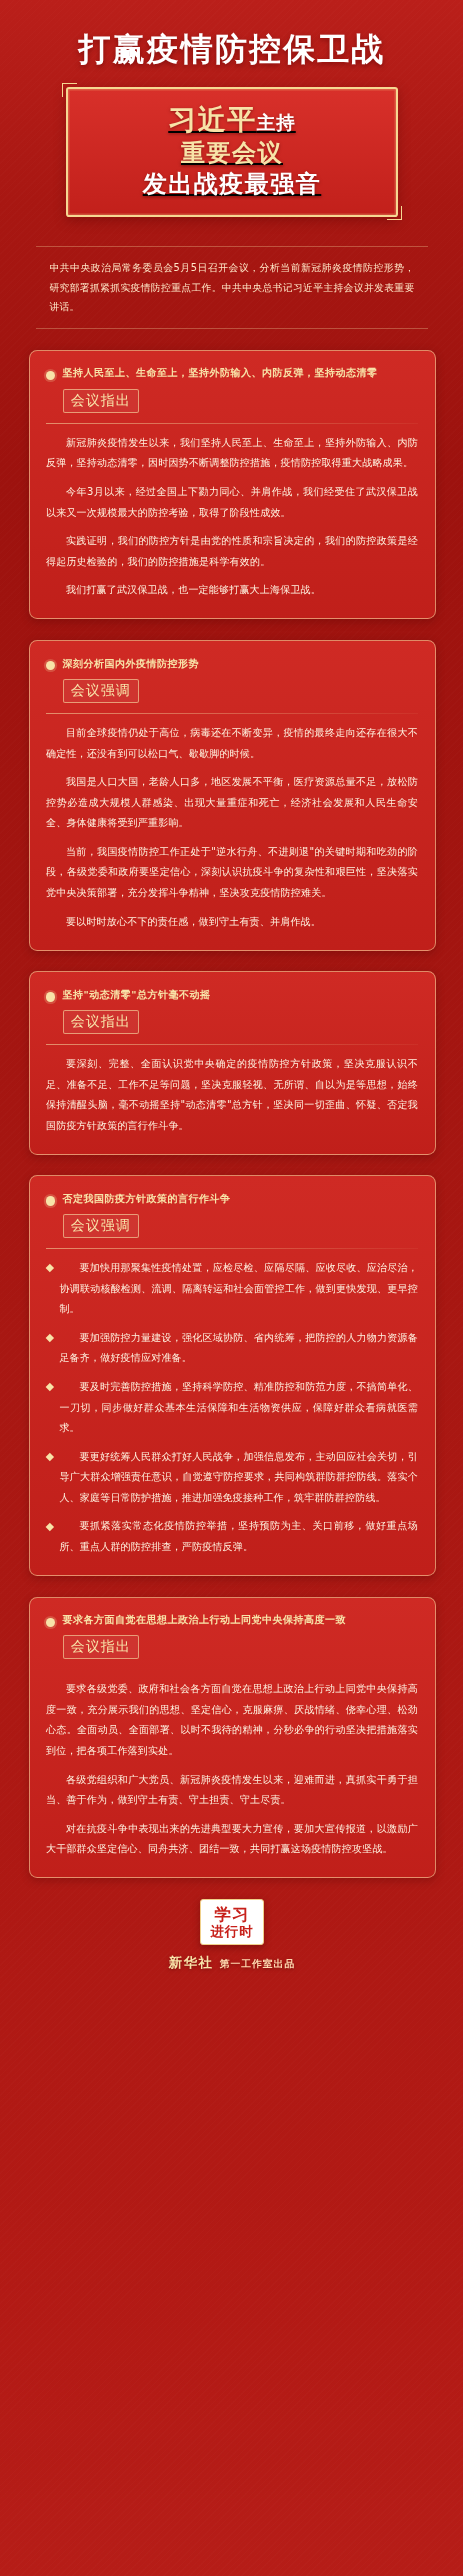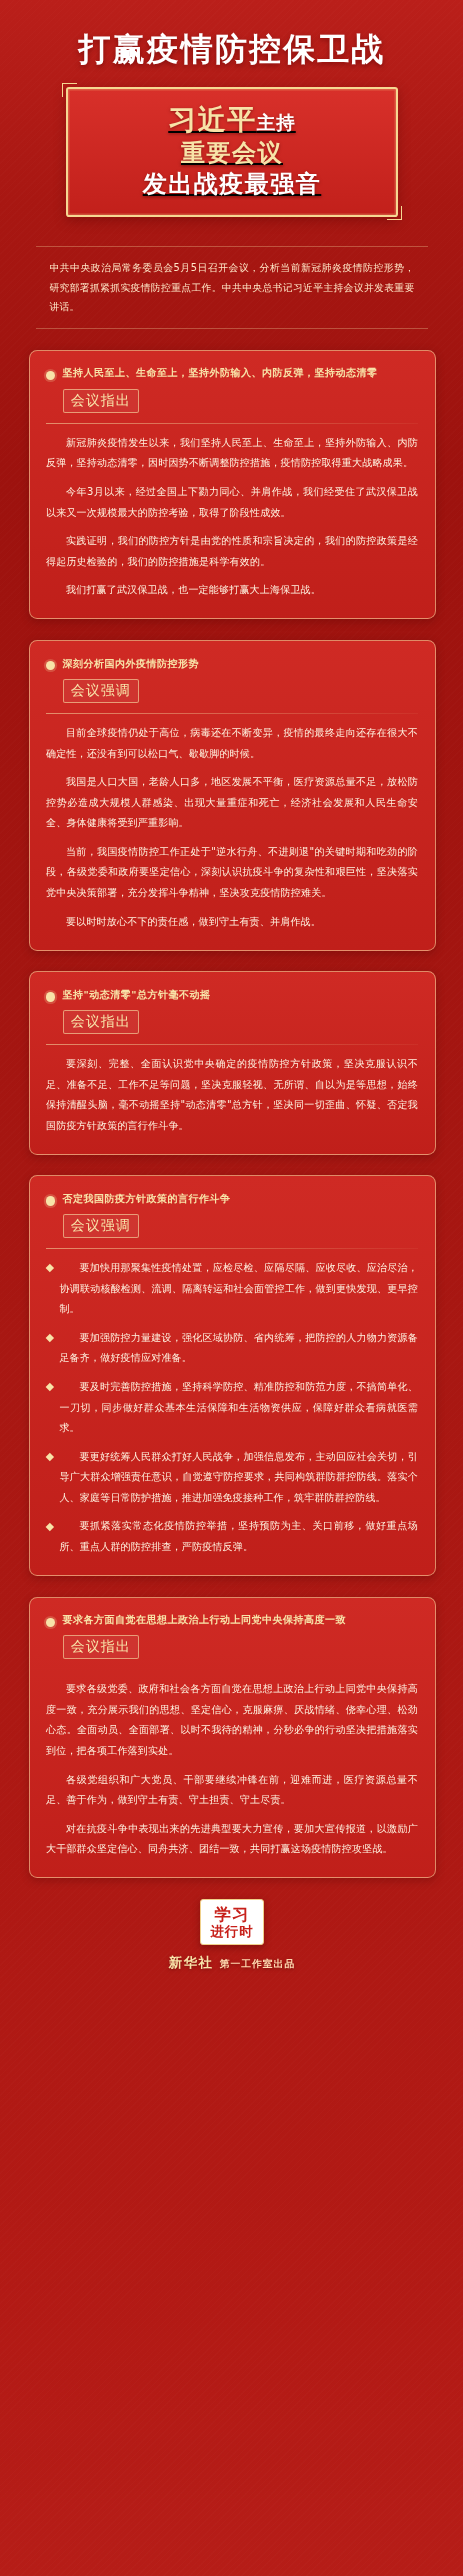--- a/index.html
+++ b/index.html
@@ -290,21 +290,21 @@
     </div>
 
     <div class="card">
       <div class="card-head">
         <span class="bullet-dot"></span>
         <div class="card-title">要求各方面自觉在思想上政治上行动上同党中央保持高度一致</div>
       </div>
       <div class="card-tag">会议指出</div>
       <div class="divider"></div>
       <p class="para">要求各级党委、政府和社会各方面自觉在思想上政治上行动上同党中央保持高度一致，充分展示我们的思想、坚定信心，克服麻痹、厌战情绪、侥幸心理、松劲心态。全面动员、全面部署、以时不我待的精神，分秒必争的行动坚决把措施落实到位，把各项工作落到实处。</p>
-      <p class="para">各级党组织和广大党员、干部要继续冲锋在前，迎难而进，医疗资源总量不足、善于作为，做到守土有责、守土担责、守土尽责。</p>
+      <p class="para">各级党组织和广大党员、新冠肺炎疫情发生以来，迎难而进，真抓实干勇于担当、善于作为，做到守土有责、守土担责、守土尽责。</p>
       <p class="para">对在抗疫斗争中表现出来的先进典型要大力宣传，要加大宣传报道，以激励广大干部群众坚定信心、同舟共济、团结一致，共同打赢这场疫情防控攻坚战。</p>
     </div>
 
   </div>
 
   <div class="footer">
     <div class="logo-box">
       <div class="logo-chars">
         <span>学习</span>
         <span class="row2">进行时</span>

